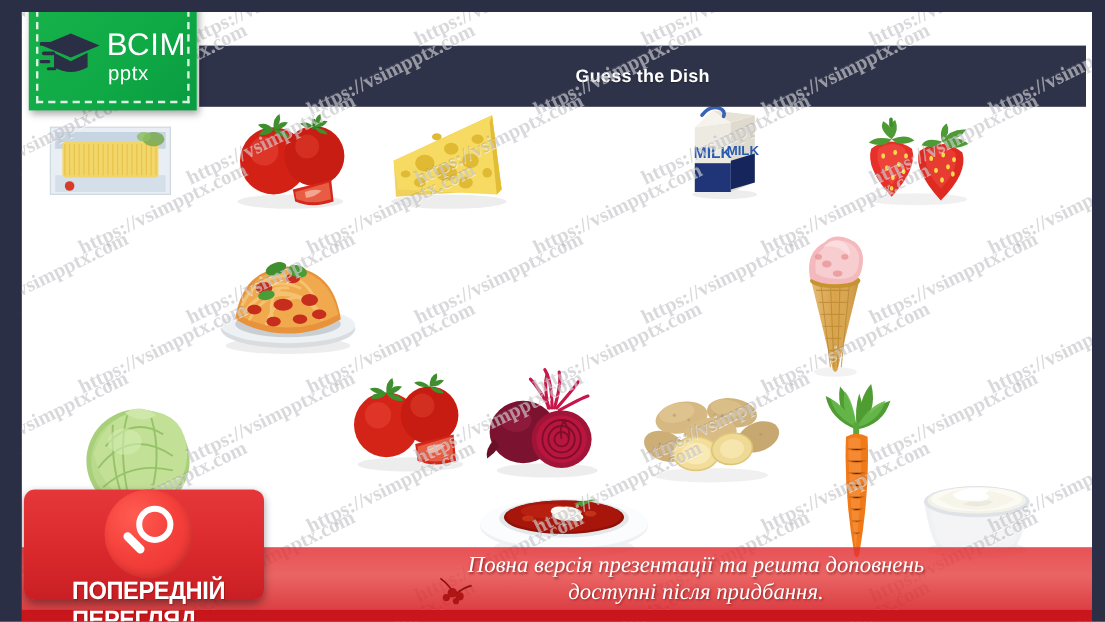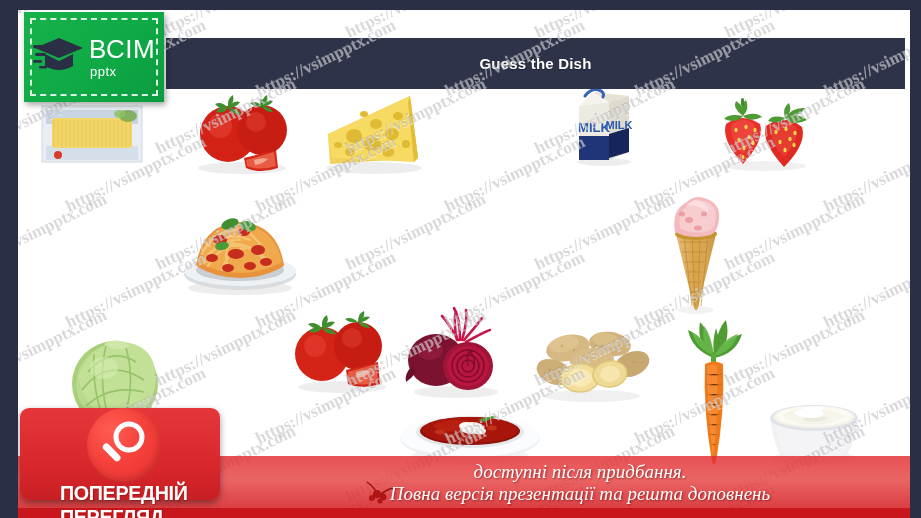--- a/index.html
+++ b/index.html
@@ -34,21 +34,21 @@
   .title-text {
     color:#ffffff;
     font-size:15px;
     font-weight:bold;
     letter-spacing:.2px;
     text-shadow:0 1px 1px rgba(0,0,0,.35);
   }
   
   .logo {
     position:absolute;
-    left:24px; top:12px;
+    left:24px; top:2px;
     width:140px; height:90px;
     background:linear-gradient(135deg,#18b24b 0%,#0faa46 55%,#0a9b40 100%);
     z-index:20;
     box-shadow:2px 3px 6px rgba(0,0,0,.35);
     padding-left:39px;
   }
   .logo-dash {
     position:absolute; inset:6px;
     border:2px dashed rgba(255,255,255,.85);
   }
@@ -56,21 +56,21 @@
     position:absolute; inset:0;
     display:flex; align-items:center; justify-content:center;
     gap:4px;
   }
   .logo-cap { width:52px; height:46px; flex:0 0 auto; }
   .logo-words { display:flex; flex-direction:column; align-items:flex-start; line-height:1; }
   .logo-main {
     color:#fff; font-size:26px; font-weight:400; letter-spacing:.5px;
   }
   .logo-sub {
-    color:#fff; font-size:13px; letter-spacing:.5px; margin-top:3px; margin-left:1px;
+    color:#fff; font-size:17px; letter-spacing:.5px; margin-top:3px; margin-left:1px;
   }
   
   .board { position:absolute; left:18px; top:80px; width:892px; height:390px; z-index:3; }
   .food { position:absolute; }
   .food svg { display:block; width:100%; height:100%; }
   
   .watermark {
     position:absolute; inset:0;
     z-index:8;
     pointer-events:none;
@@ -611,22 +611,22 @@
           <path d="M16 16 q6 -6 14 -8"></path>
       </g>
       <g fill="#b01515">
         <circle cx="14" cy="14" r="4"></circle>
           <circle cx="20" cy="17" r="3.4"></circle>
         <circle cx="9" cy="18" r="3"></circle>
           <circle cx="17" cy="21" r="2.6"></circle>
       </g>
     </svg>
     <div class="banner-text">
+      <span>Повна версія презентації та решта доповнень</span>
       <span>доступні після придбання.</span>
-      <span>Повна версія презентації та решта доповнень</span>
     </div>
     <div class="banner-strip"></div>
   </div>
 
   <div class="badge">
     <div class="badge-circle">
       <svg width="50" height="52" viewBox="0 0 50 52">
         <circle cx="30" cy="18" r="13" fill="none" stroke="#ffffff" stroke-width="5"></circle>
         <rect x="2" y="30" width="22" height="7" rx="3.5" fill="#ffffff" transform="rotate(45 13 33)"></rect>
       </svg>

